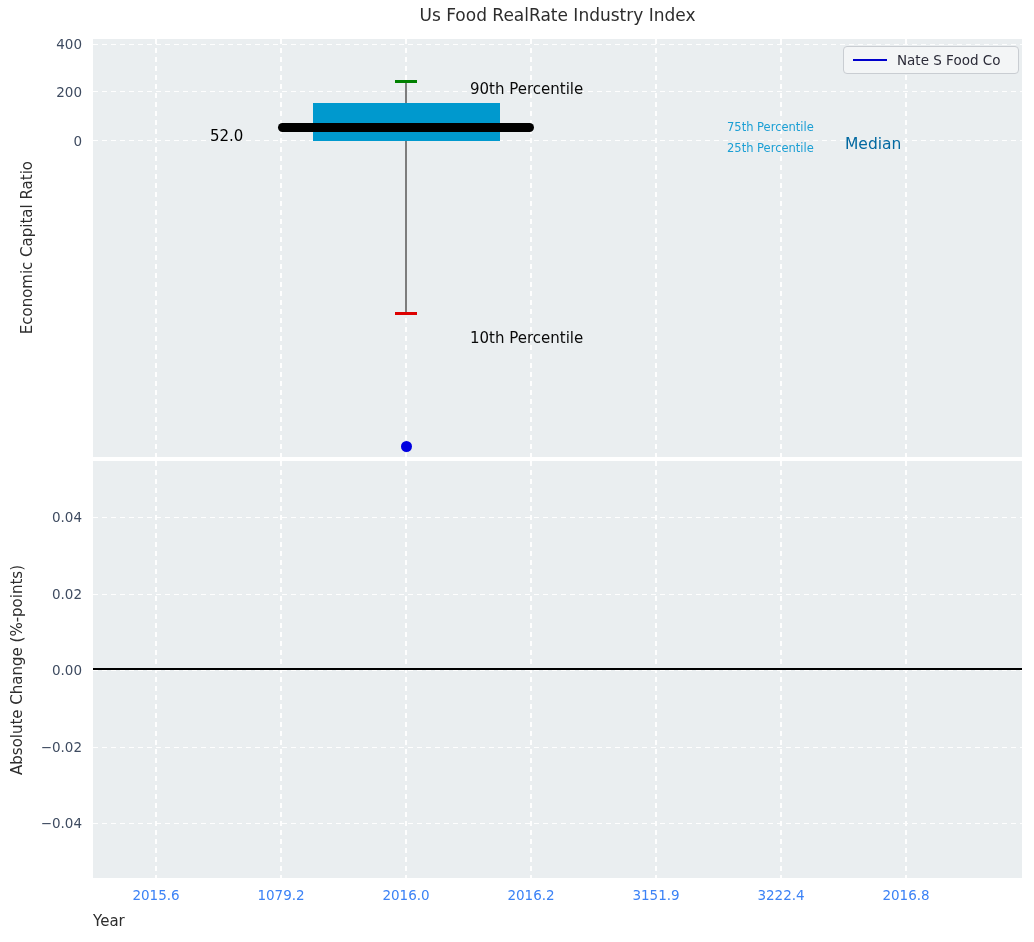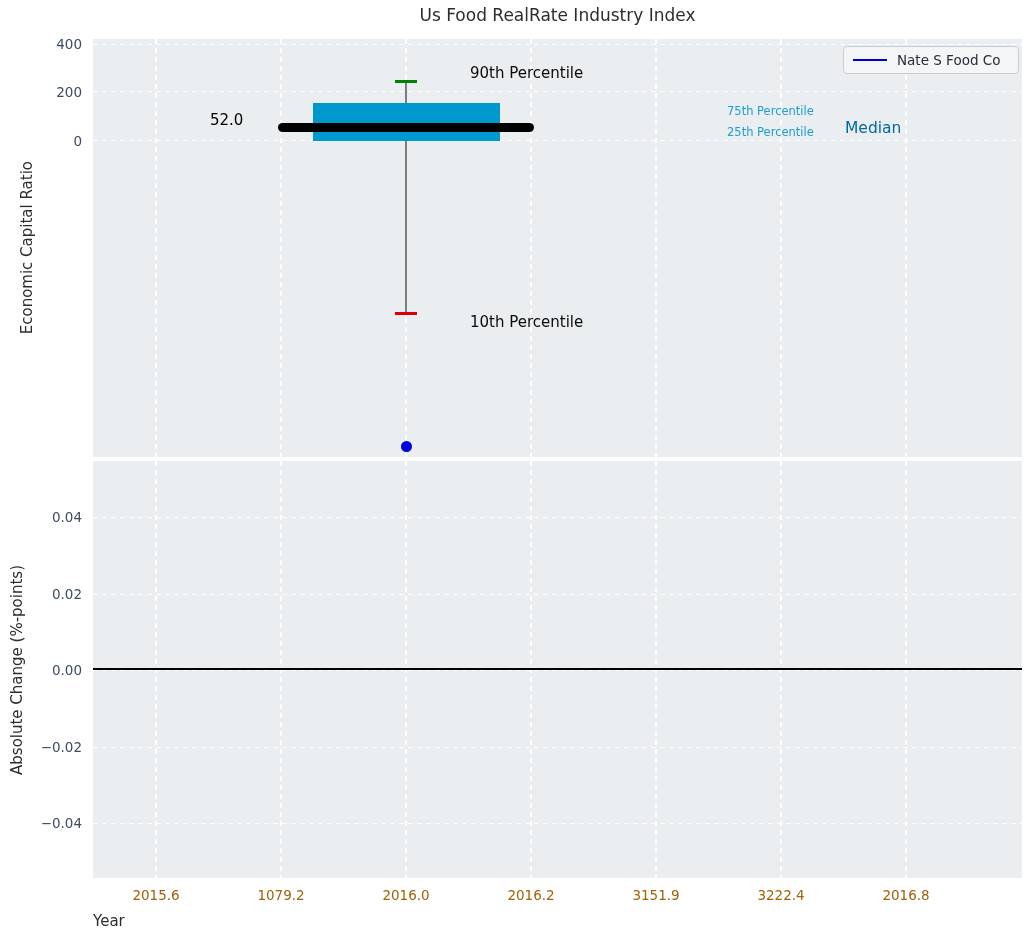--- a/index.html
+++ b/index.html
@@ -12,33 +12,33 @@
   .axes-bottom{top:461px;height:417px;}
   .gv{position:absolute;top:0;height:100%;width:1.4px;
       background:repeating-linear-gradient(to bottom,rgba(255,255,255,.95) 0 5px,rgba(255,255,255,0) 5px 9px);}
   .gh{position:absolute;left:0;width:100%;height:1.4px;
       background:repeating-linear-gradient(to right,rgba(255,255,255,.95) 0 5px,rgba(255,255,255,0) 5px 9px);}
   .title{position:absolute;left:93px;top:5px;width:929px;text-align:center;
          font-size:17px;color:#2d2d2d;}
   .ytick{position:absolute;left:20px;width:62px;text-align:right;font-size:13.5px;
          color:#3e4b60;height:18px;line-height:18px;}
   .xtick{position:absolute;top:886px;width:90px;text-align:center;font-size:13.5px;
-         color:#a16207;height:18px;line-height:18px;}
+         color:#3b82f6;height:18px;line-height:18px;}
   .xlabel{position:absolute;left:93px;top:912px;width:929px;text-align:left;
           font-size:15px;color:#2d2d2d;}
   .ylabel-wrap{position:absolute;display:flex;align-items:center;}
   .ylabel{writing-mode:vertical-rl;transform:rotate(180deg);font-size:15px;color:#2d2d2d;white-space:nowrap;}
   .whisker{position:absolute;left:312.3px;top:42px;width:1.3px;height:233px;background:#7d7d7d;}
   .cap{position:absolute;left:302px;width:22px;height:2.6px;}
   .cap-green{top:41px;background:#008000;}
   .cap-red{top:273px;background:#dd0000;}
   .iqr-box{position:absolute;left:220px;top:64px;width:187px;height:38px;background:#0099ce;}
   .median-band{position:absolute;left:185px;top:84px;width:256px;height:9px;background:#000;border-radius:4.5px;}
   .dot{position:absolute;left:307.5px;top:401.5px;width:11px;height:11px;border-radius:50%;background:#0000e0;}
-  .ann{position:absolute;white-space:nowrap;}
+  .ann{position:absolute;white-space:nowrap;margin-top:16px;}
   .ann-black{font-size:15px;color:#0a0a0a;line-height:19px;}
   .ann-cyan{font-size:11.5px;color:#1b9fd4;line-height:15px;}
   .ann-small{font-size:15px;color:#000;line-height:14px;}
   .ann-median{font-size:15.5px;color:#0369a1;line-height:20px;}
   .legend{position:absolute;left:750px;top:7px;width:176px;height:28px;
           background:#f3f5f6;border:1px solid #c9cdd2;border-radius:4px;
           display:flex;align-items:center;box-sizing:border-box;}
   .legend-line{width:34px;height:2.6px;background:#0000cc;margin-left:9px;margin-right:10px;flex:0 0 auto;}
   .legend-text{font-size:13.5px;color:#2b2b38;text-align:right;}
   .zero-line{position:absolute;left:0;top:207px;width:100%;height:2px;background:#000;}

